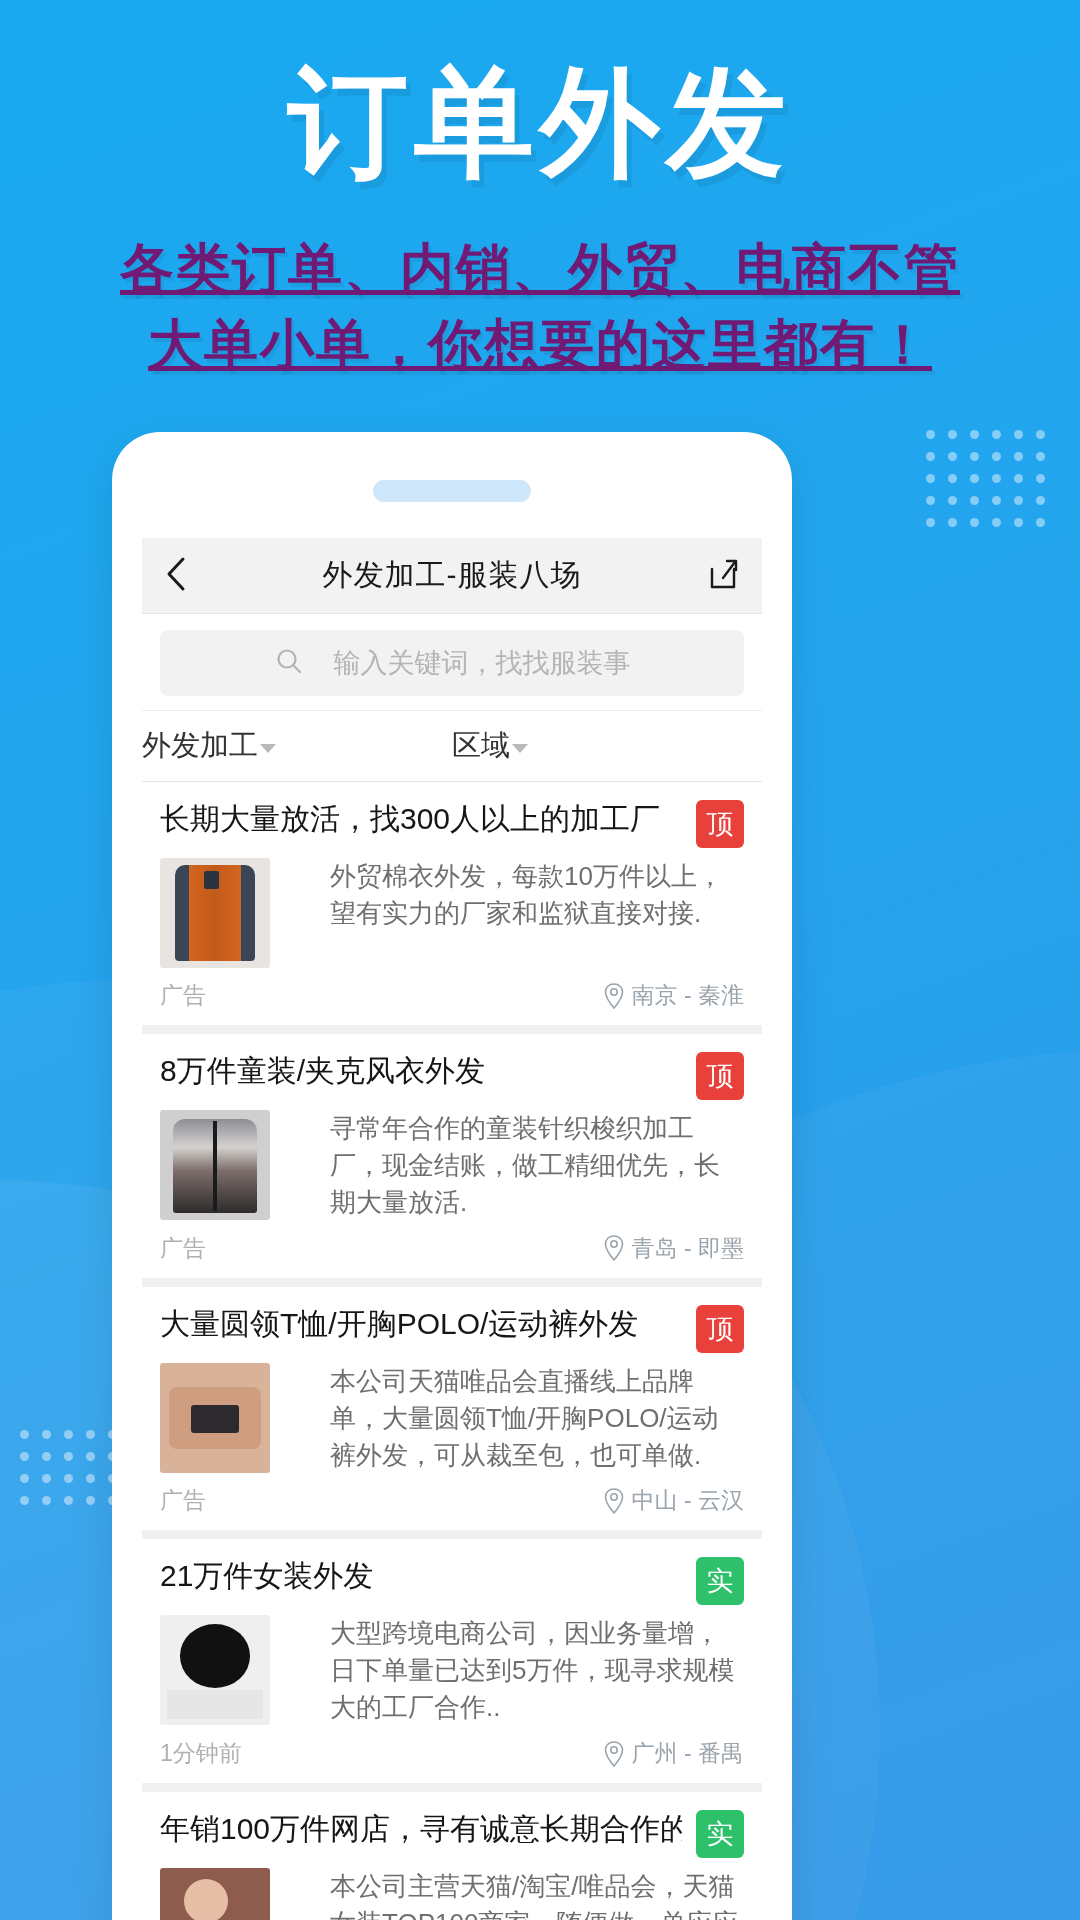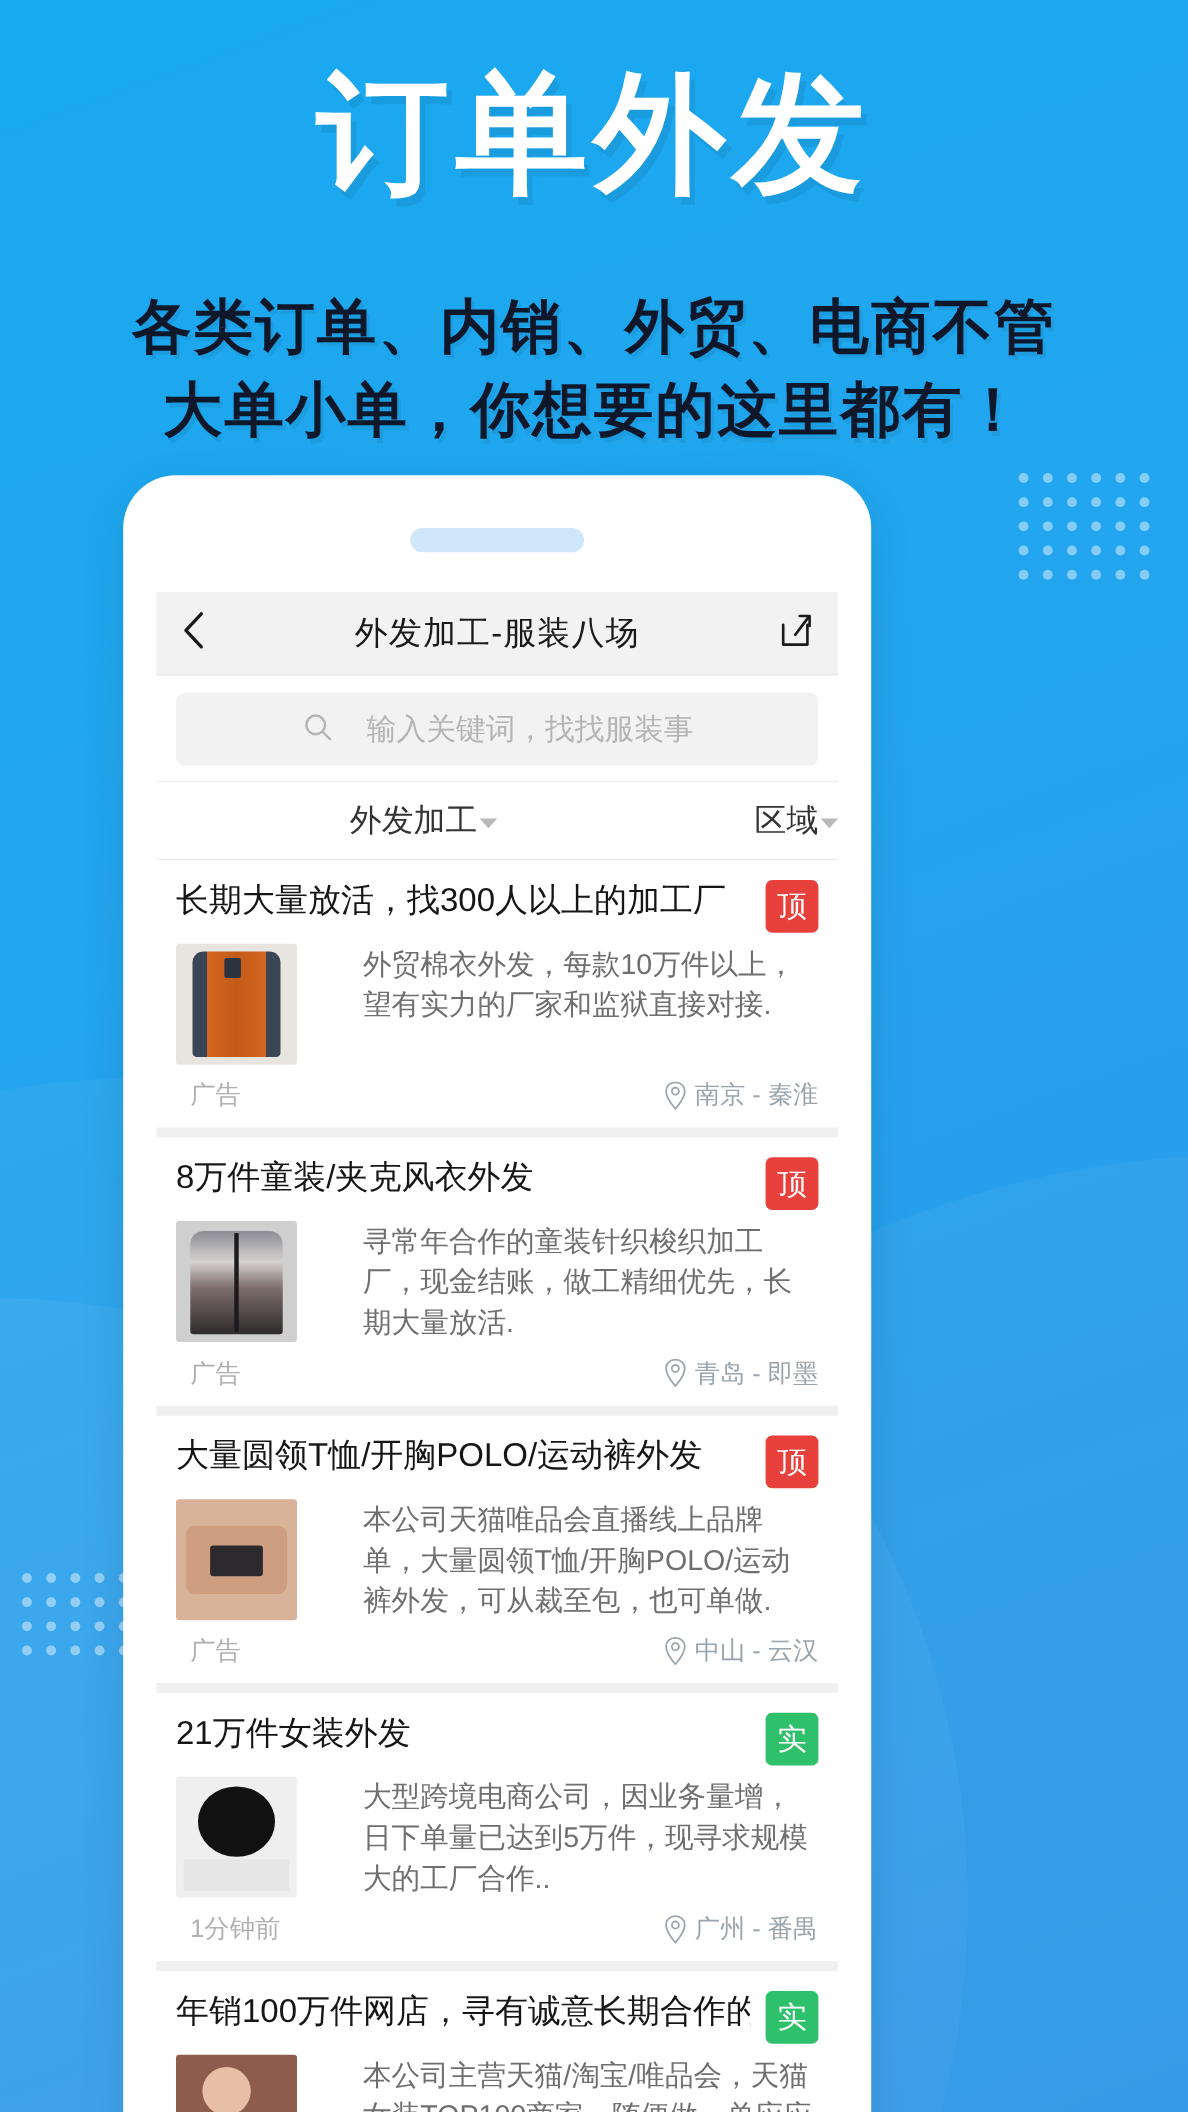--- a/index.html
+++ b/index.html
@@ -45,27 +45,28 @@
   }
   .hero h1 {
     font-size:120px;
     line-height:1.08;
     font-weight:bold;
     color:#ffffff;
     letter-spacing:6px;
     text-shadow:5px 7px 0 rgba(0,0,0,0.07);
   }
   .hero .sub {
-    margin-top:71px;
+    margin-top:42px;
     font-size:54px;
     line-height:1.42;
     font-weight:bold;
-    color:#0f172a;
+    color:#701a75;
     letter-spacing:2px;
     text-shadow:3px 4px 0 rgba(0,0,0,0.06);
+    text-decoration:underline;
   }
 
   
   .phone {
     position:absolute;
     left:112px; top:432px;
     width:680px; height:1520px;
     background:#ffffff;
     border-radius:48px 48px 0 0;
     box-shadow:0 12px 40px rgba(0,0,0,0.10);
@@ -116,21 +117,21 @@
   
   .filters {
     height:72px;
     display:flex;
     border-top:1px solid #ededed;
     border-bottom:1px solid #e4e4e4;
     background:#fff;
   }
   .filter {
     flex:1;
-    display:flex; align-items:center; justify-content:flex-end;
+    display:flex; align-items:center; justify-content:flex-start;
     gap:2px;
     font-size:29px; color:#333;
   }
   .caret {
     width:0; height:0;
     border-left:8px solid transparent;
     border-right:8px solid transparent;
     border-top:9px solid #b9b9b9;
     margin-top:4px;
   }
@@ -177,21 +178,21 @@
     flex:1;
     font-size:26px;
     line-height:1.42;
     color:#6f6f6f;
     overflow:hidden;
     margin-left:44px;
   }
   .card-foot {
     display:flex; align-items:center; justify-content:space-between;
     padding:12px 0 14px;
-    font-size:23px; color:#b0b0b0;margin-left:13px;
+    font-size:23px; color:#b0b0b0;
   }
   .loc { display:flex; align-items:center; gap:7px; color:#9aa4ad; }
 
   .pin { width:22px; height:26px; flex:0 0 auto; }
 
   
   .t-jacket-orange { background:linear-gradient(#e8e5e0 0%,#e8e5e0 100%); }
   .t-jacket-orange:before {
     content:""; position:absolute; left:14%; top:6%; width:72%; height:88%;
     background:

